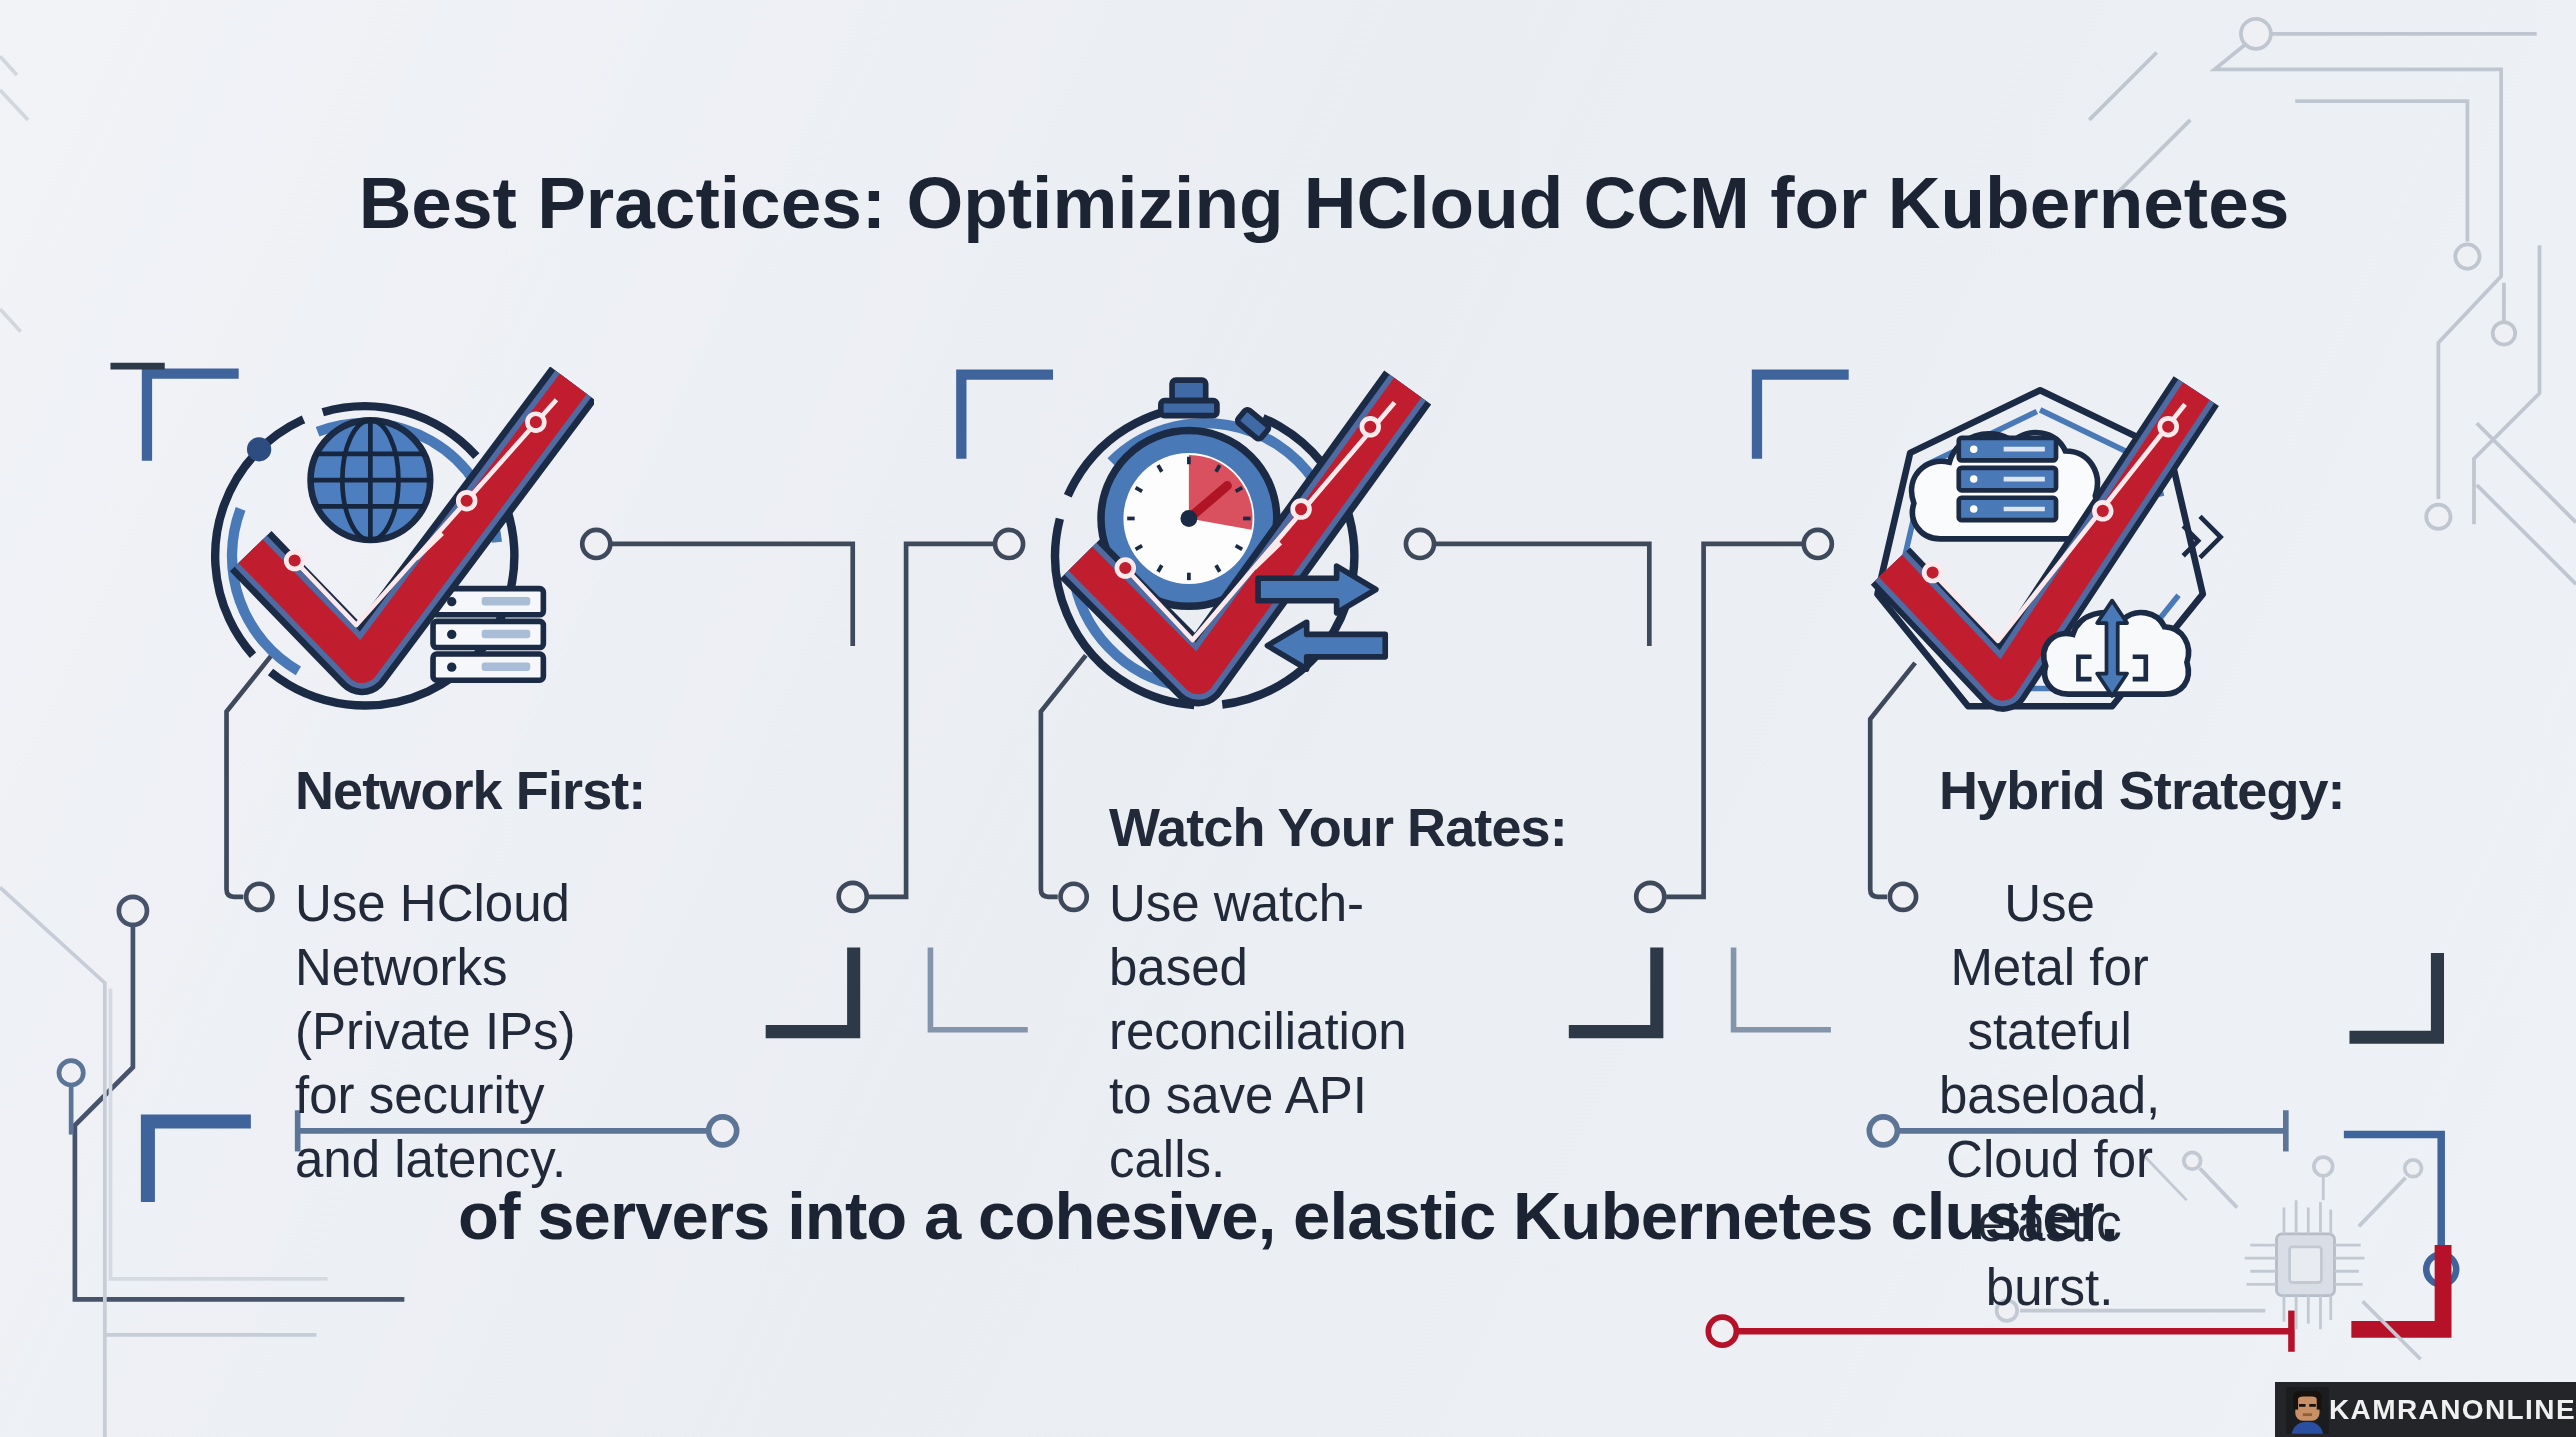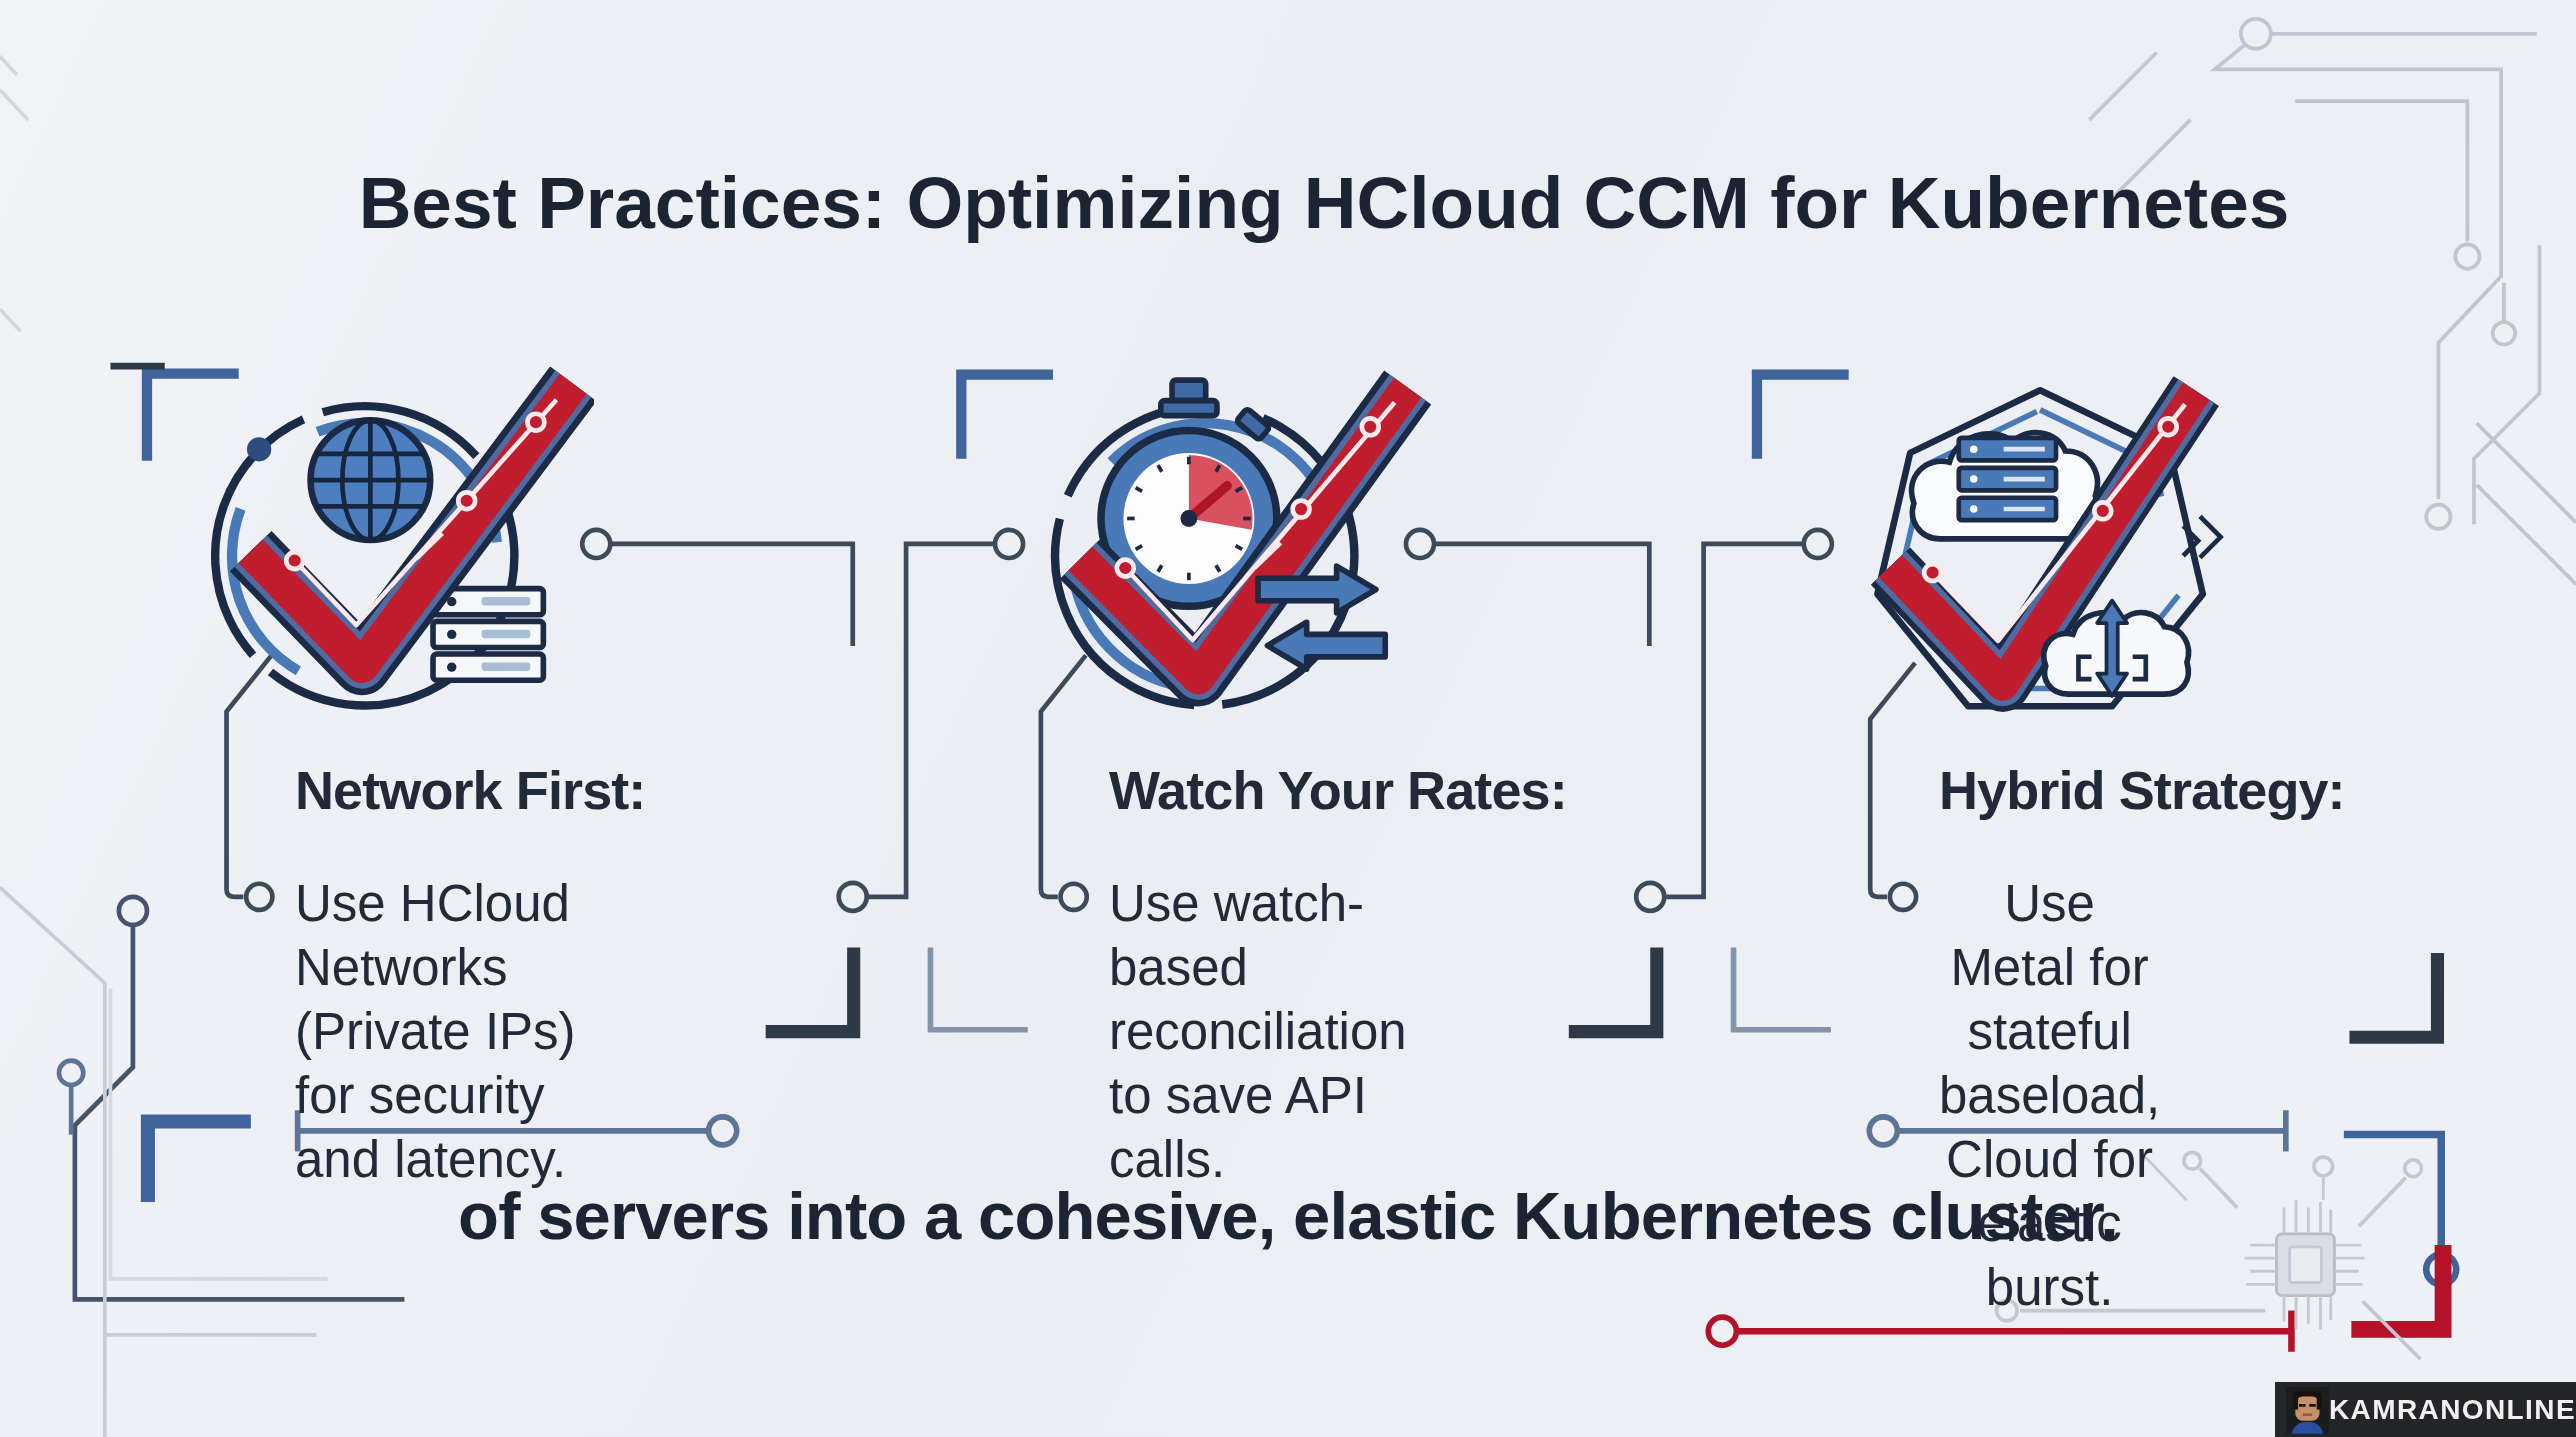--- a/index.html
+++ b/index.html
@@ -234,21 +234,21 @@
         <path d="M228,215 L256,188" stroke="#fbe9eb" stroke-width="5"></path>
         <circle cx="90" cy="215" r="9" stroke="#fbe9eb" stroke-width="5" fill="#c01d2e"></circle>
         <circle cx="278" cy="152" r="9" stroke="#fbe9eb" stroke-width="5" fill="#c01d2e"></circle>
         <circle cx="352" cy="64" r="9" stroke="#fbe9eb" stroke-width="5" fill="#c01d2e"></circle>
       </g>
       <g stroke="#1b2a45" stroke-width="6" stroke-linejoin="round">
         <path d="M232,226 h84 v-13 l42,25 l-42,25 v-13 h-84 z" fill="#4a79b8"></path>
         <path d="M368,286 h-84 v-13 l-42,25 l42,25 v-13 h84 z" fill="#4a79b8"></path>
       </g>
     </svg>
-    <h2 class="col-heading" style="left:1109px;top:759px;">Watch Your Rates:</h2>
+    <h2 class="col-heading" style="left:1109px;top:796px;">Watch Your Rates:</h2>
     <p class="col-body" style="left:1109px;top:872px;">Use watch-based reconciliation to save API calls.</p>
   </section>
 
   <section class="col" style="left:0;top:0;">
     <svg class="icon" style="left:1867px;top:365px;" width="393" height="374" viewBox="0 0 420 400" aria-hidden="true">
       <polygon points="185,27 324,94 359,245 262,365 108,365 11,245 46,94" fill="none" stroke="#1b2a45" stroke-width="7" stroke-linejoin="round"></polygon>
       <polygon points="185,48 307,107 338,240 253,346 117,346 32,240 63,107" fill="none" stroke="#4a79b8" stroke-width="6" stroke-dasharray="170 110 220 160 288"></polygon>
       <g>
         <path d="M78,186 C56,186 44,166 50,148 C40,120 62,98 88,104 C96,76 132,64 156,82 C172,66 202,70 212,92 C238,92 252,116 244,140 C252,166 236,186 214,186 Z" fill="#fafbfd" stroke="#1b2a45" stroke-width="6"></path>
         <rect x="98" y="78" width="104" height="24" rx="3" fill="#4a79b8" stroke="#1b2a45" stroke-width="5"></rect>

